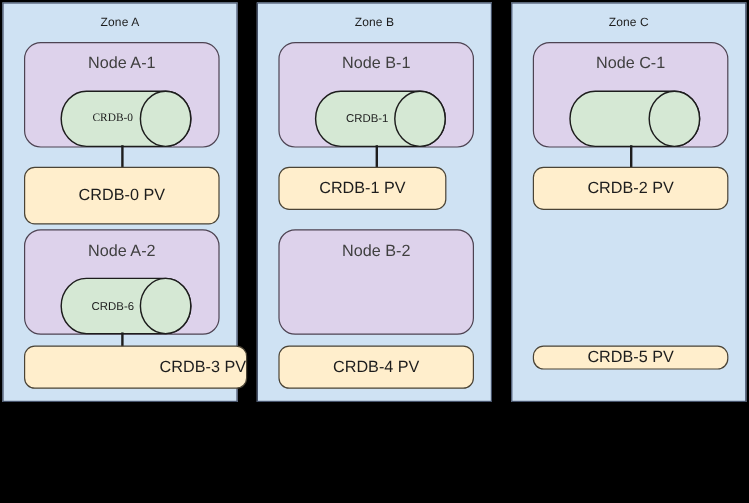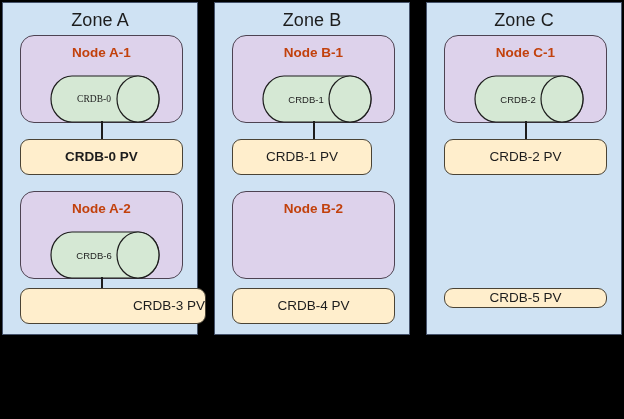--- a/index.html
+++ b/index.html
@@ -23,42 +23,41 @@
     background: #cfe2f3;
     border: 1px solid #46536b;
     box-sizing: border-box;
   }
   .zone-title {
     position: absolute;
     top: 9px;
     left: 0;
     right: 0;
     text-align: center;
-    font-size: 18px;
+    font-size: 10px;
     color: #1d1d1d;
     letter-spacing: .1px;
     line-height: 16px;
   }
   .node {
     position: absolute;
     background: #ddd2eb;
     border: 1px solid #4d4352;
     border-radius: 14px;
     box-sizing: border-box;
   }
   .node-title {
     position: absolute;
     top: 9px;
     left: 0;
     right: 0;
     text-align: center;
     font-size: 13.5px;
-    color: #c2410c;
+    color: #404040;
     line-height: 16px;
-    font-weight: bold;
   }
   .pv {
     position: absolute;
     background: #ffeecc;
     border: 1px solid #4a4335;
     border-radius: 9px;
     box-sizing: border-box;
     display: flex;
     align-items: center;
     justify-content: center;
@@ -108,21 +107,21 @@
     <div class="cylinder" style="left:47px; top:72px; width:110px; height:48px;">
       <svg width="110" height="48" viewBox="0 0 110 48">
         <path d="M 22 1 L 88 1 A 21 23 0 0 1 88 47 L 22 47 A 21 23 0 0 1 22 1 Z" fill="#d5e8d4" stroke="#1d1d1d" stroke-width="1.2"></path>
         <path d="M 88 1 A 21 23 0 0 0 88 47 A 21 23 0 0 0 88 1 Z" fill="#d5e8d4" stroke="#1d1d1d" stroke-width="1.2"></path>
       </svg>
       <div class="cyl-label" style="width:88px;font-family:Liberation Serif, serif;">CRDB-0</div>
     </div>
 
     <div class="connector" style="left:98px; top:118px; height:19px;"></div>
 
-    <div class="pv" style="left:17px; top:136px; width:163px; height:36px;font-weight:bold;">
+    <div class="pv" style="left:17px; top:136px; width:163px; height:48px;">
       <span class="pv-label">CRDB-0 PV</span>
     </div>
 
     <div class="node" style="left:17px; top:188px; width:163px; height:88px;">
       <div class="node-title">Node A-2</div>
     </div>
 
     <div class="cylinder" style="left:47px; top:228px; width:110px; height:48px;">
       <svg width="110" height="48" viewBox="0 0 110 48">
         <path d="M 22 1 L 88 1 A 21 23 0 0 1 88 47 L 22 47 A 21 23 0 0 1 22 1 Z" fill="#d5e8d4" stroke="#1d1d1d" stroke-width="1.2"></path>
@@ -173,21 +172,20 @@
 
     <div class="node" style="left:17px; top:32px; width:163px; height:88px;">
       <div class="node-title">Node C-1</div>
     </div>
 
     <div class="cylinder" style="left:47px; top:72px; width:110px; height:48px;">
       <svg width="110" height="48" viewBox="0 0 110 48">
         <path d="M 22 1 L 88 1 A 21 23 0 0 1 88 47 L 22 47 A 21 23 0 0 1 22 1 Z" fill="#d5e8d4" stroke="#1d1d1d" stroke-width="1.2"></path>
         <path d="M 88 1 A 21 23 0 0 0 88 47 A 21 23 0 0 0 88 1 Z" fill="#d5e8d4" stroke="#1d1d1d" stroke-width="1.2"></path>
       </svg>
-      <div class="cyl-label" style="width:88px;">CRDB-2</div>
     </div>
 
     <div class="connector" style="left:98px; top:118px; height:19px;"></div>
 
     <div class="pv" style="left:17px; top:136px; width:163px; height:36px;">
       <span class="pv-label">CRDB-2 PV</span>
     </div>
 
     <div class="pv" style="left:17px; top:285px; width:163px; height:20px;">
       <span class="pv-label">CRDB-5 PV</span>

